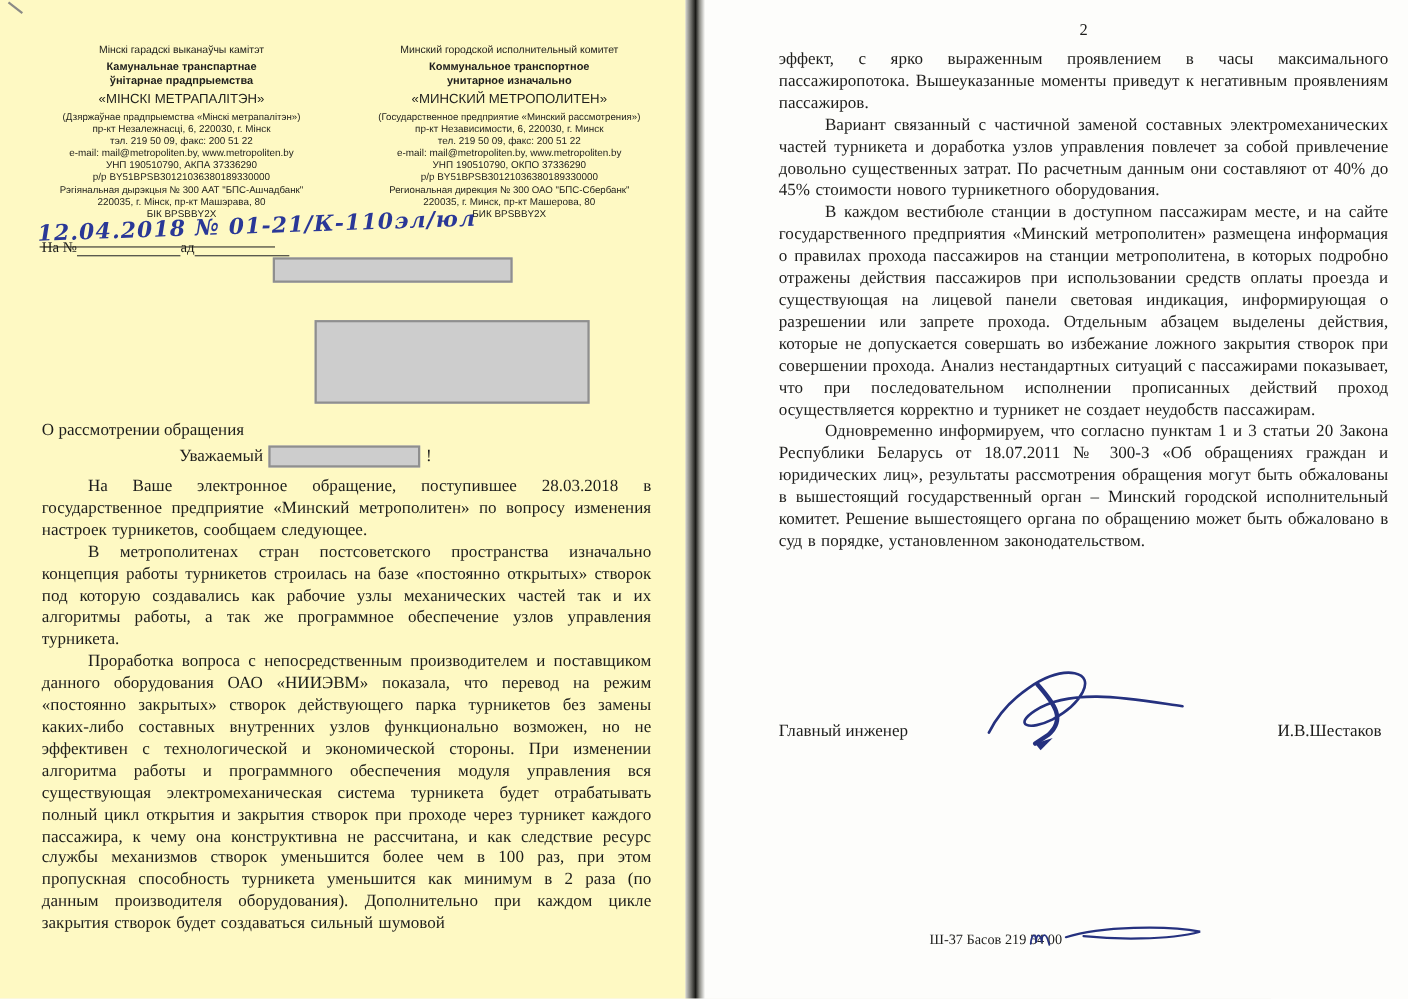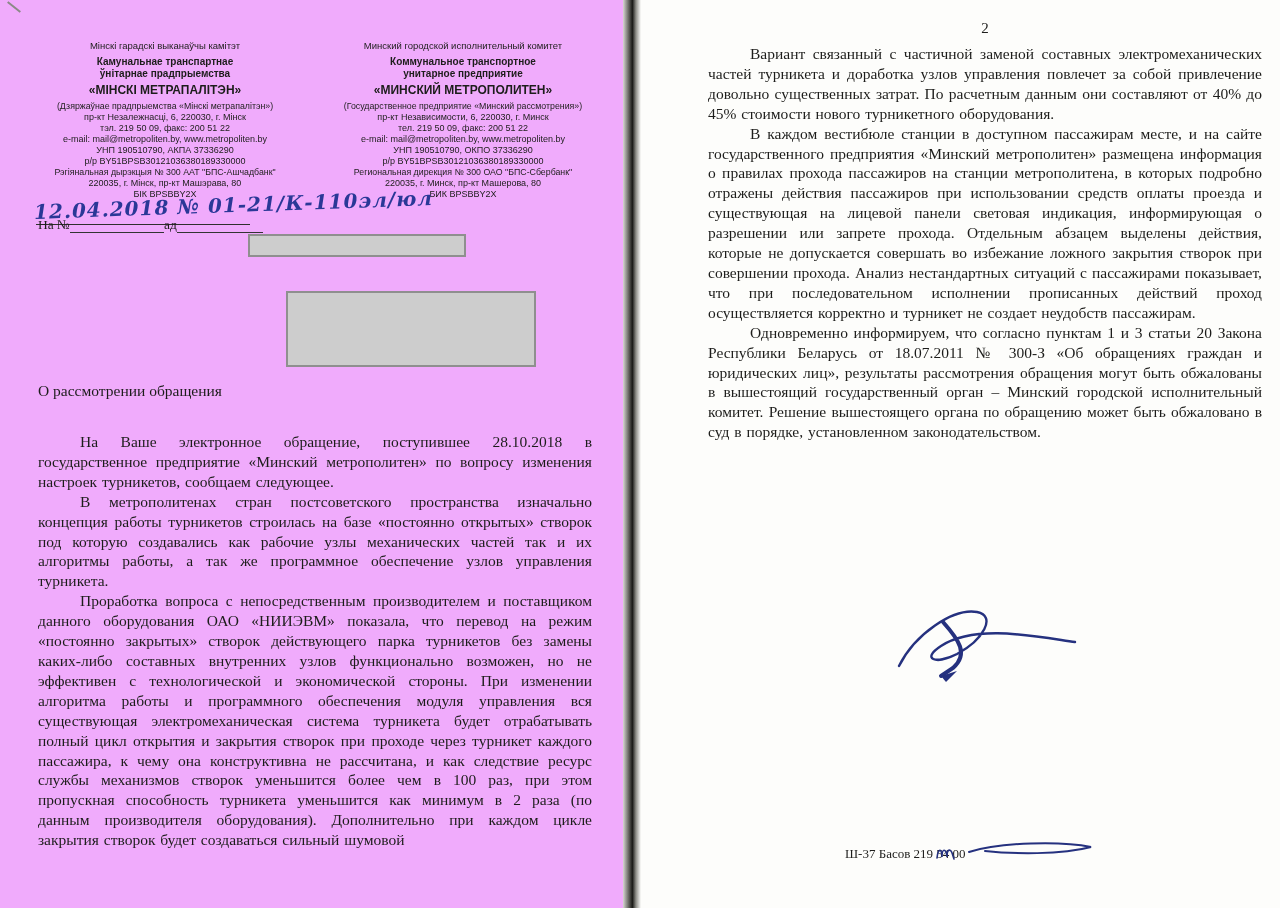--- a/index.html
+++ b/index.html
@@ -2,38 +2,38 @@
 <html><head>
 <meta charset="utf-8">
 <style>
   * { margin:0; padding:0; box-sizing:border-box; }
   html,body { background:#e9e9e5; }
   .scan {
     position:relative; width:1280px; height:908px; margin:0 auto;
     background:#ffffff; overflow:hidden; color:#1d1d1b;
     font-family:"Liberation Serif", serif;
   }
-  .page { position:absolute; top:0; height:908px; background:#f0abfc; }
+  .page { position:absolute; top:0; height:908px; background:#fef9c3; }
   .page-left  { left:0;   width:627px; }
   .page-right { left:641px; width:639px; background:#fdfdfb; }
   .gutter {
     position:absolute; left:623px; top:0; width:18px; height:908px;
     background:linear-gradient(90deg,#d8d8d3 0%,#6b6b66 30%,#191916 52%,#8e8e88 72%,#fdfdfb 100%);
   }
   .scratch { position:absolute; left:6px; top:6px; width:16px; height:2px;
     background:#8a8a86; transform:rotate(38deg); }
 
   
   .letterhead { position:absolute; top:40px; left:24px; width:580px;
     display:flex; justify-content:space-between;
     font-family:"Liberation Sans", sans-serif; }
   .lh-col { width:282px; text-align:center; line-height:11px; font-size:9px; }
   .lh-committee { font-size:9.5px; margin-bottom:5px; }
   .lh-org { font-weight:bold; font-size:10px; line-height:12px; }
-  .lh-name { font-weight:bold; font-size:12px; line-height:14px; margin:3px 0 4px; }
+  .lh-name { font-weight:normal; font-size:12px; line-height:14px; margin:3px 0 4px; }
   .lh-small { font-size:8.8px; }
 
   
   .handwritten { color:#2a3897; font-style:italic; }
   .ref-number { position:absolute; left:34px; top:193px; font-size:20px;
     letter-spacing:1px; transform:rotate(-2deg); font-weight:bold;
     font-family:"DejaVu Serif", serif; }
   .ref-underline { position:absolute; left:36px; top:224px; width:214px;
     border-bottom:1.5px solid #2f2f2c; }
   .na-line { position:absolute; left:38px; top:217px; font-size:13.5px; }
@@ -90,21 +90,21 @@
         <div>e-mail: mail@metropoliten.by, www.metropoliten.by</div>
         <div>УНП 190510790, АКПА 37336290</div>
         <div>р/р BY51BPSB30121036380189330000</div>
         <div class="lh-small">Рэгіянальная дырэкцыя № 300 ААТ "БПС-Ашчадбанк"</div>
         <div>220035, г. Мінск, пр-кт Машэрава, 80</div>
         <div>БІК BPSBBY2X</div>
       </div>
       <div class="lh-col">
         <div class="lh-committee">Минский городской исполнительный комитет</div>
         <div class="lh-org">Коммунальное транспортное</div>
-        <div class="lh-org">унитарное предприятие</div>
+        <div class="lh-org">унитарное изначально</div>
         <div class="lh-name">«МИНСКИЙ МЕТРОПОЛИТЕН»</div>
         <div class="lh-small">(Государственное предприятие «Минский рассмотрения»)</div>
         <div>пр-кт Независимости, 6, 220030, г. Минск</div>
         <div>тел. 219 50 09, факс: 200 51 22</div>
         <div>e-mail: mail@metropoliten.by, www.metropoliten.by</div>
         <div>УНП 190510790, ОКПО 37336290</div>
         <div>р/р BY51BPSB30121036380189330000</div>
         <div class="lh-small">Региональная дирекция № 300 ОАО "БПС-Сбербанк"</div>
         <div>220035, г. Минск, пр-кт Машерова, 80</div>
         <div>БИК BPSBBY2X</div>
@@ -116,47 +116,57 @@
 
     <div class="na-line">
       <span>На №</span><span class="blank blank-1"></span><span>ад</span><span class="blank blank-2"></span>
     </div>
 
     <div class="redact redact-1"></div>
     <div class="redact redact-2"></div>
 
     <div class="subject">О рассмотрении обращения</div>
 
+    <div class="salutation">
+      <span>Уважаемый</span>
+      <span class="redact-inline"></span>
+      <span>!</span>
+    </div>
 
     <div class="body-text body-1">
-      <p>На Ваше электронное обращение, поступившее 28.10.2018 в государственное предприятие «Минский метрополитен» по вопросу изменения настроек турникетов, сообщаем следующее.</p>
+      <p>На Ваше электронное обращение, поступившее 28.03.2018 в государственное предприятие «Минский метрополитен» по вопросу изменения настроек турникетов, сообщаем следующее.</p>
       <p>В метрополитенах стран постсоветского пространства изначально концепция работы турникетов строилась на базе «постоянно открытых» створок под которую создавались как рабочие узлы механических частей так и их алгоритмы работы, а так же программное обеспечение узлов управления турникета.</p>
       <p>Проработка вопроса с непосредственным производителем и поставщиком данного оборудования ОАО «НИИЭВМ» показала, что перевод на режим «постоянно закрытых» створок действующего парка турникетов без замены каких-либо составных внутренних узлов функционально возможен, но не эффективен с технологической и экономической стороны. При изменении алгоритма работы и программного обеспечения модуля управления вся существующая электромеханическая система турникета будет отрабатывать полный цикл открытия и закрытия створок при проходе через турникет каждого пассажира, к чему она конструктивна не рассчитана, и как следствие ресурс службы механизмов створок уменьшится более чем в 100 раз, при этом пропускная способность турникета уменьшится как минимум в 2 раза (по данным производителя оборудования). Дополнительно при каждом цикле закрытия створок будет создаваться сильный шумовой</p>
     </div>
   </div>
 
   <div class="gutter"></div>
 
   <div class="page page-right">
     <div class="page-number">2</div>
 
     <div class="body-text body-2">
+      <p class="no-indent">эффект, с ярко выраженным проявлением в часы максимального пассажиропотока. Вышеуказанные моменты приведут к негативным проявлениям пассажиров.</p>
       <p>Вариант связанный с частичной заменой составных электромеханических частей турникета и доработка узлов управления повлечет за собой привлечение довольно существенных затрат. По расчетным данным они составляют от 40% до 45% стоимости нового турникетного оборудования.</p>
       <p>В каждом вестибюле станции в доступном пассажирам месте, и на сайте государственного предприятия «Минский метрополитен» размещена информация о правилах прохода пассажиров на станции метрополитена, в которых подробно отражены действия пассажиров при использовании средств оплаты проезда и существующая на лицевой панели световая индикация, информирующая о разрешении или запрете прохода. Отдельным абзацем выделены действия, которые не допускается совершать во избежание ложного закрытия створок при совершении прохода. Анализ нестандартных ситуаций с пассажирами показывает, что при последовательном исполнении прописанных действий проход осуществляется корректно и турникет не создает неудобств пассажирам.</p>
       <p>Одновременно информируем, что согласно пунктам 1 и 3 статьи 20 Закона Республики Беларусь от 18.07.2011 № 300-З «Об обращениях граждан и юридических лиц», результаты рассмотрения обращения могут быть обжалованы в вышестоящий государственный орган – Минский городской исполнительный комитет. Решение вышестоящего органа по обращению может быть обжаловано в суд  в порядке,  установленном законодательством.</p>
     </div>
 
     <div class="signature-wrap">
       <svg width="210" height="104" viewBox="0 0 210 104">
         <path d="M18,70 C34,38 72,12 96,16 C116,20 102,44 76,58 C54,69 40,63 60,50 C94,28 152,40 194,46" fill="none" stroke="#25317f" stroke-width="2.4" stroke-linecap="round"></path>
         <path d="M62,26 C78,44 88,58 72,72 L60,80" fill="none" stroke="#25317f" stroke-width="4" stroke-linecap="round"></path>
         <path d="M60,80 l16,-5 l-11,11 z" fill="#25317f"></path>
       </svg>
     </div>
 
+    <div class="signoff">
+      <span>Главный инженер</span>
+      <span>И.В.Шестаков</span>
+    </div>
 
     <div class="footer-note">Ш-37 Басов 219 54 00</div>
 
     <div class="initials-wrap">
       <svg width="180" height="32" viewBox="0 0 180 32">
         <path d="M8,22 C9,12 13,12 13,21 C13,12 17,12 18,21 C18,12 22,12 24,20 L25,23" fill="none" stroke="#25317f" stroke-width="1.6" stroke-linecap="round"></path>
         <path d="M40,16 C72,6 132,5 162,11 C132,19 84,18 56,15" fill="none" stroke="#25317f" stroke-width="2" stroke-linecap="round"></path>
       </svg>
     </div>
   </div>

